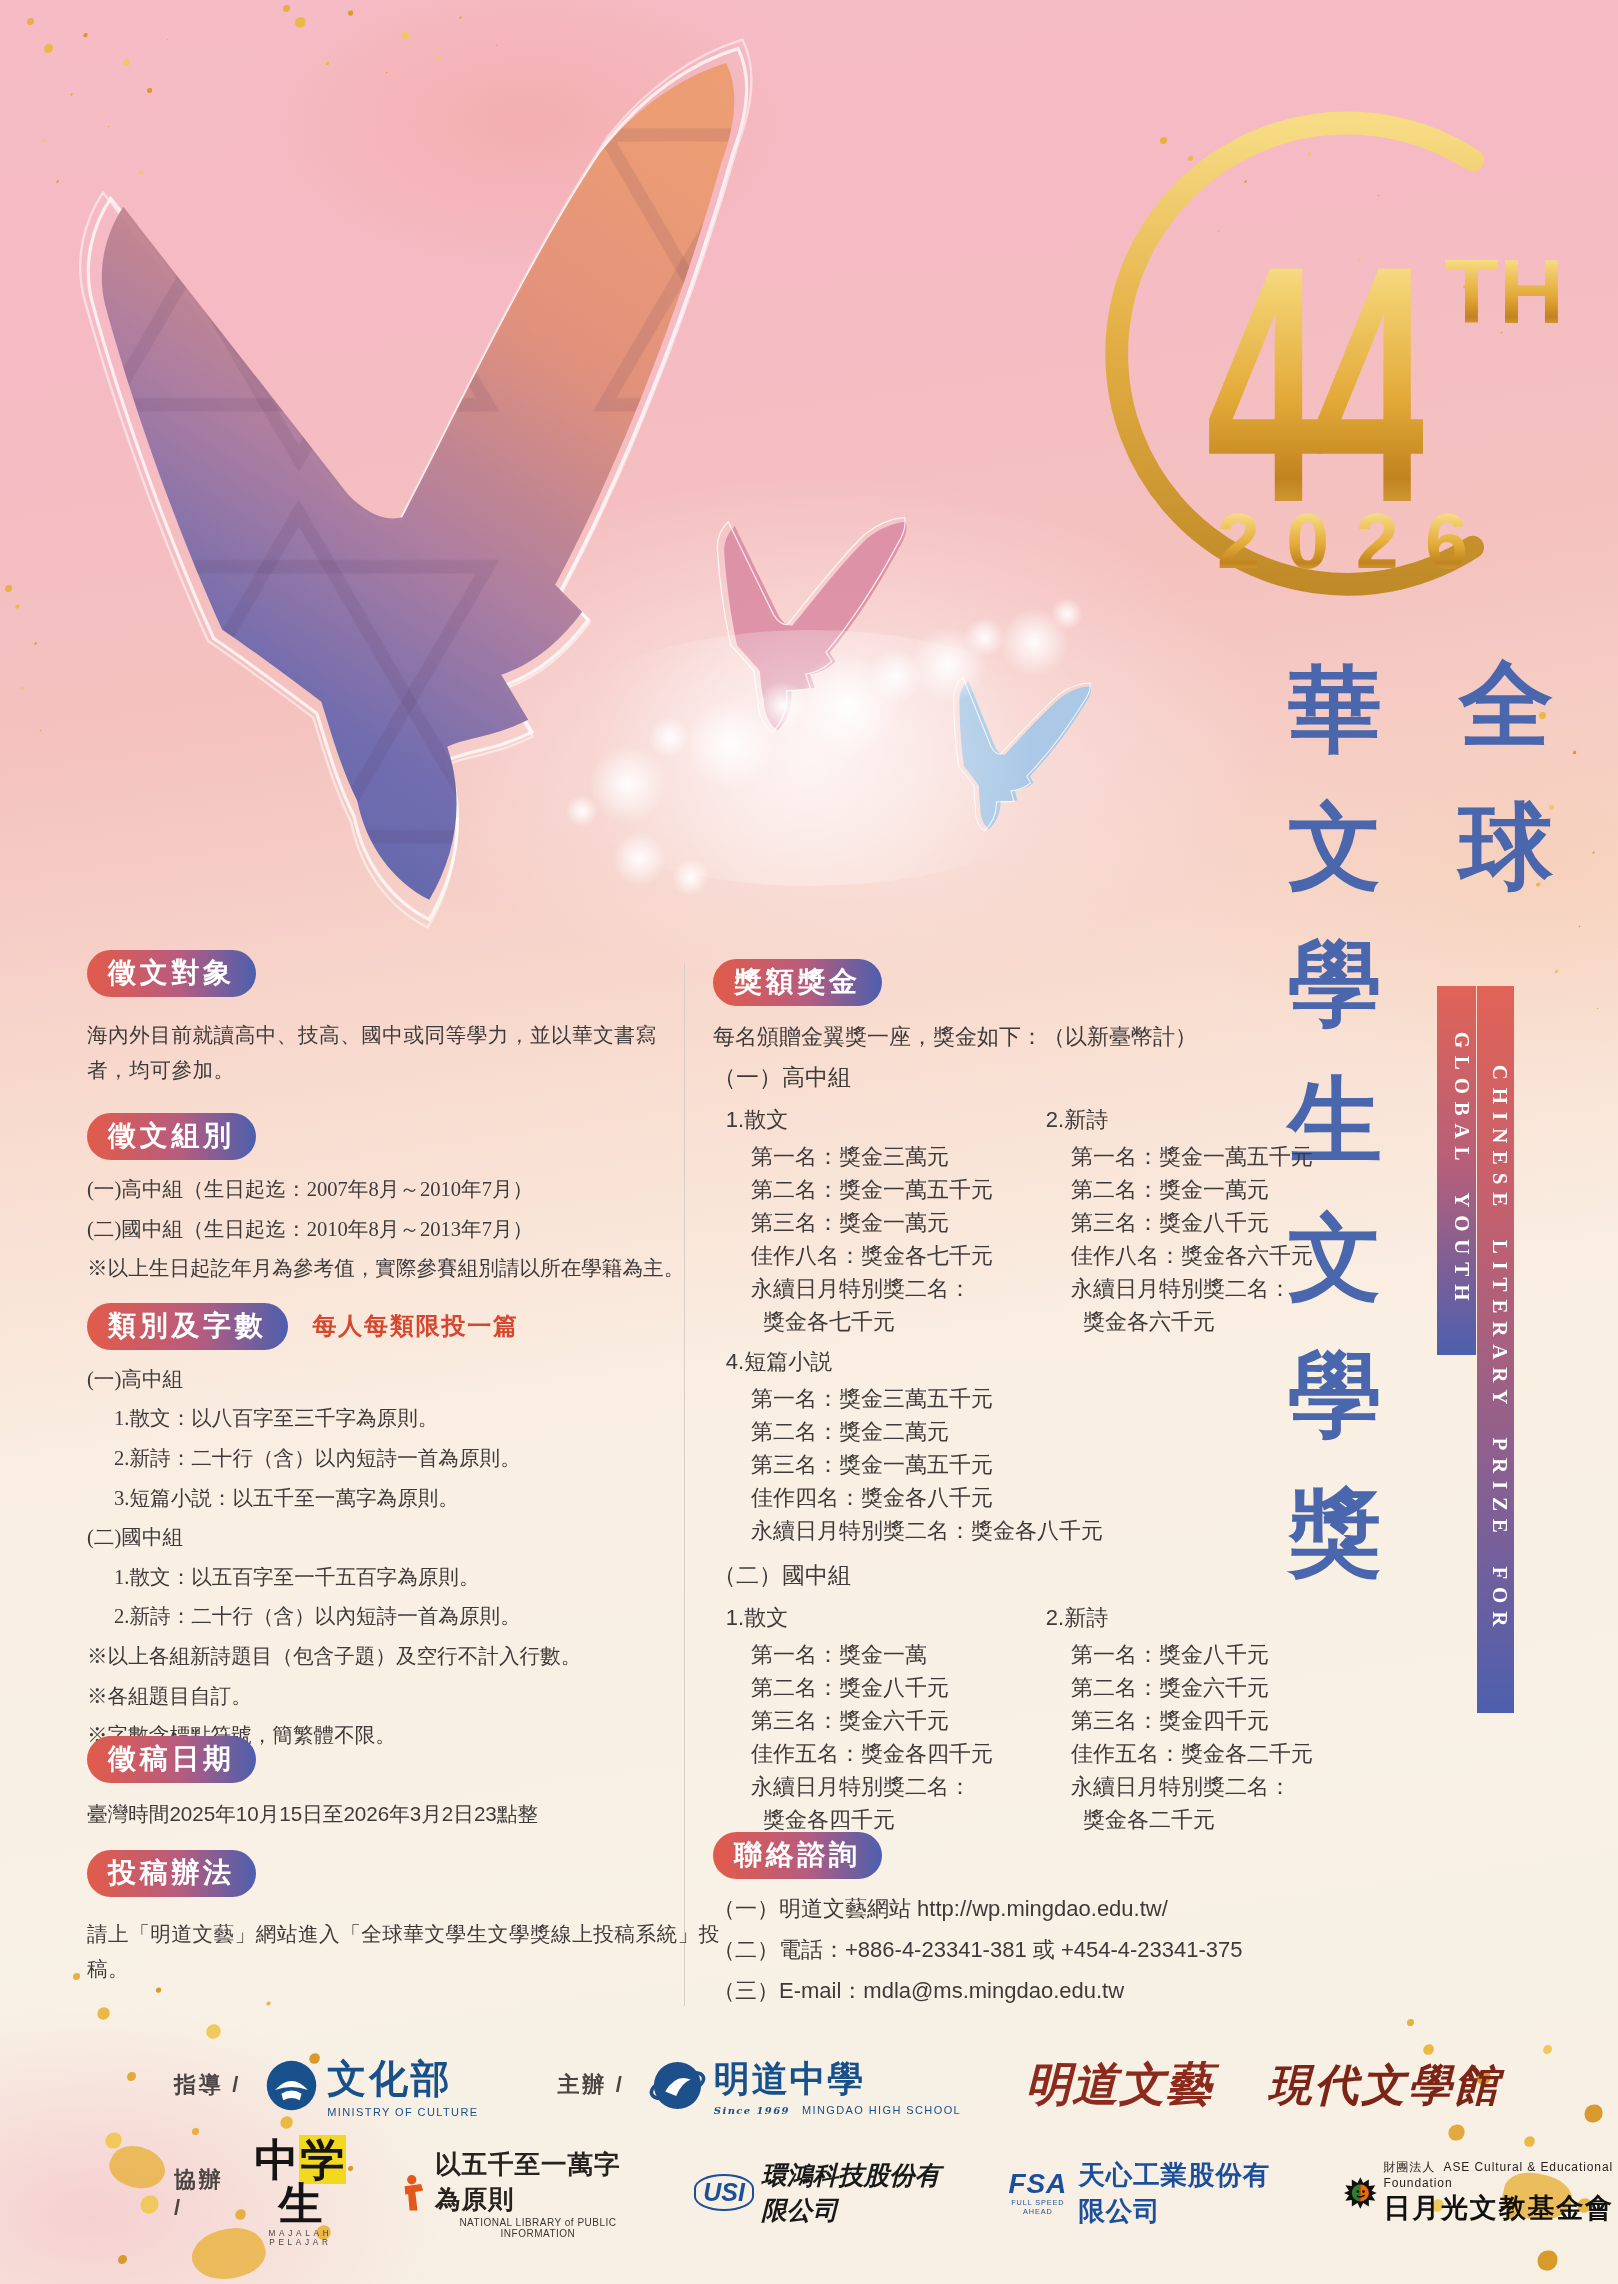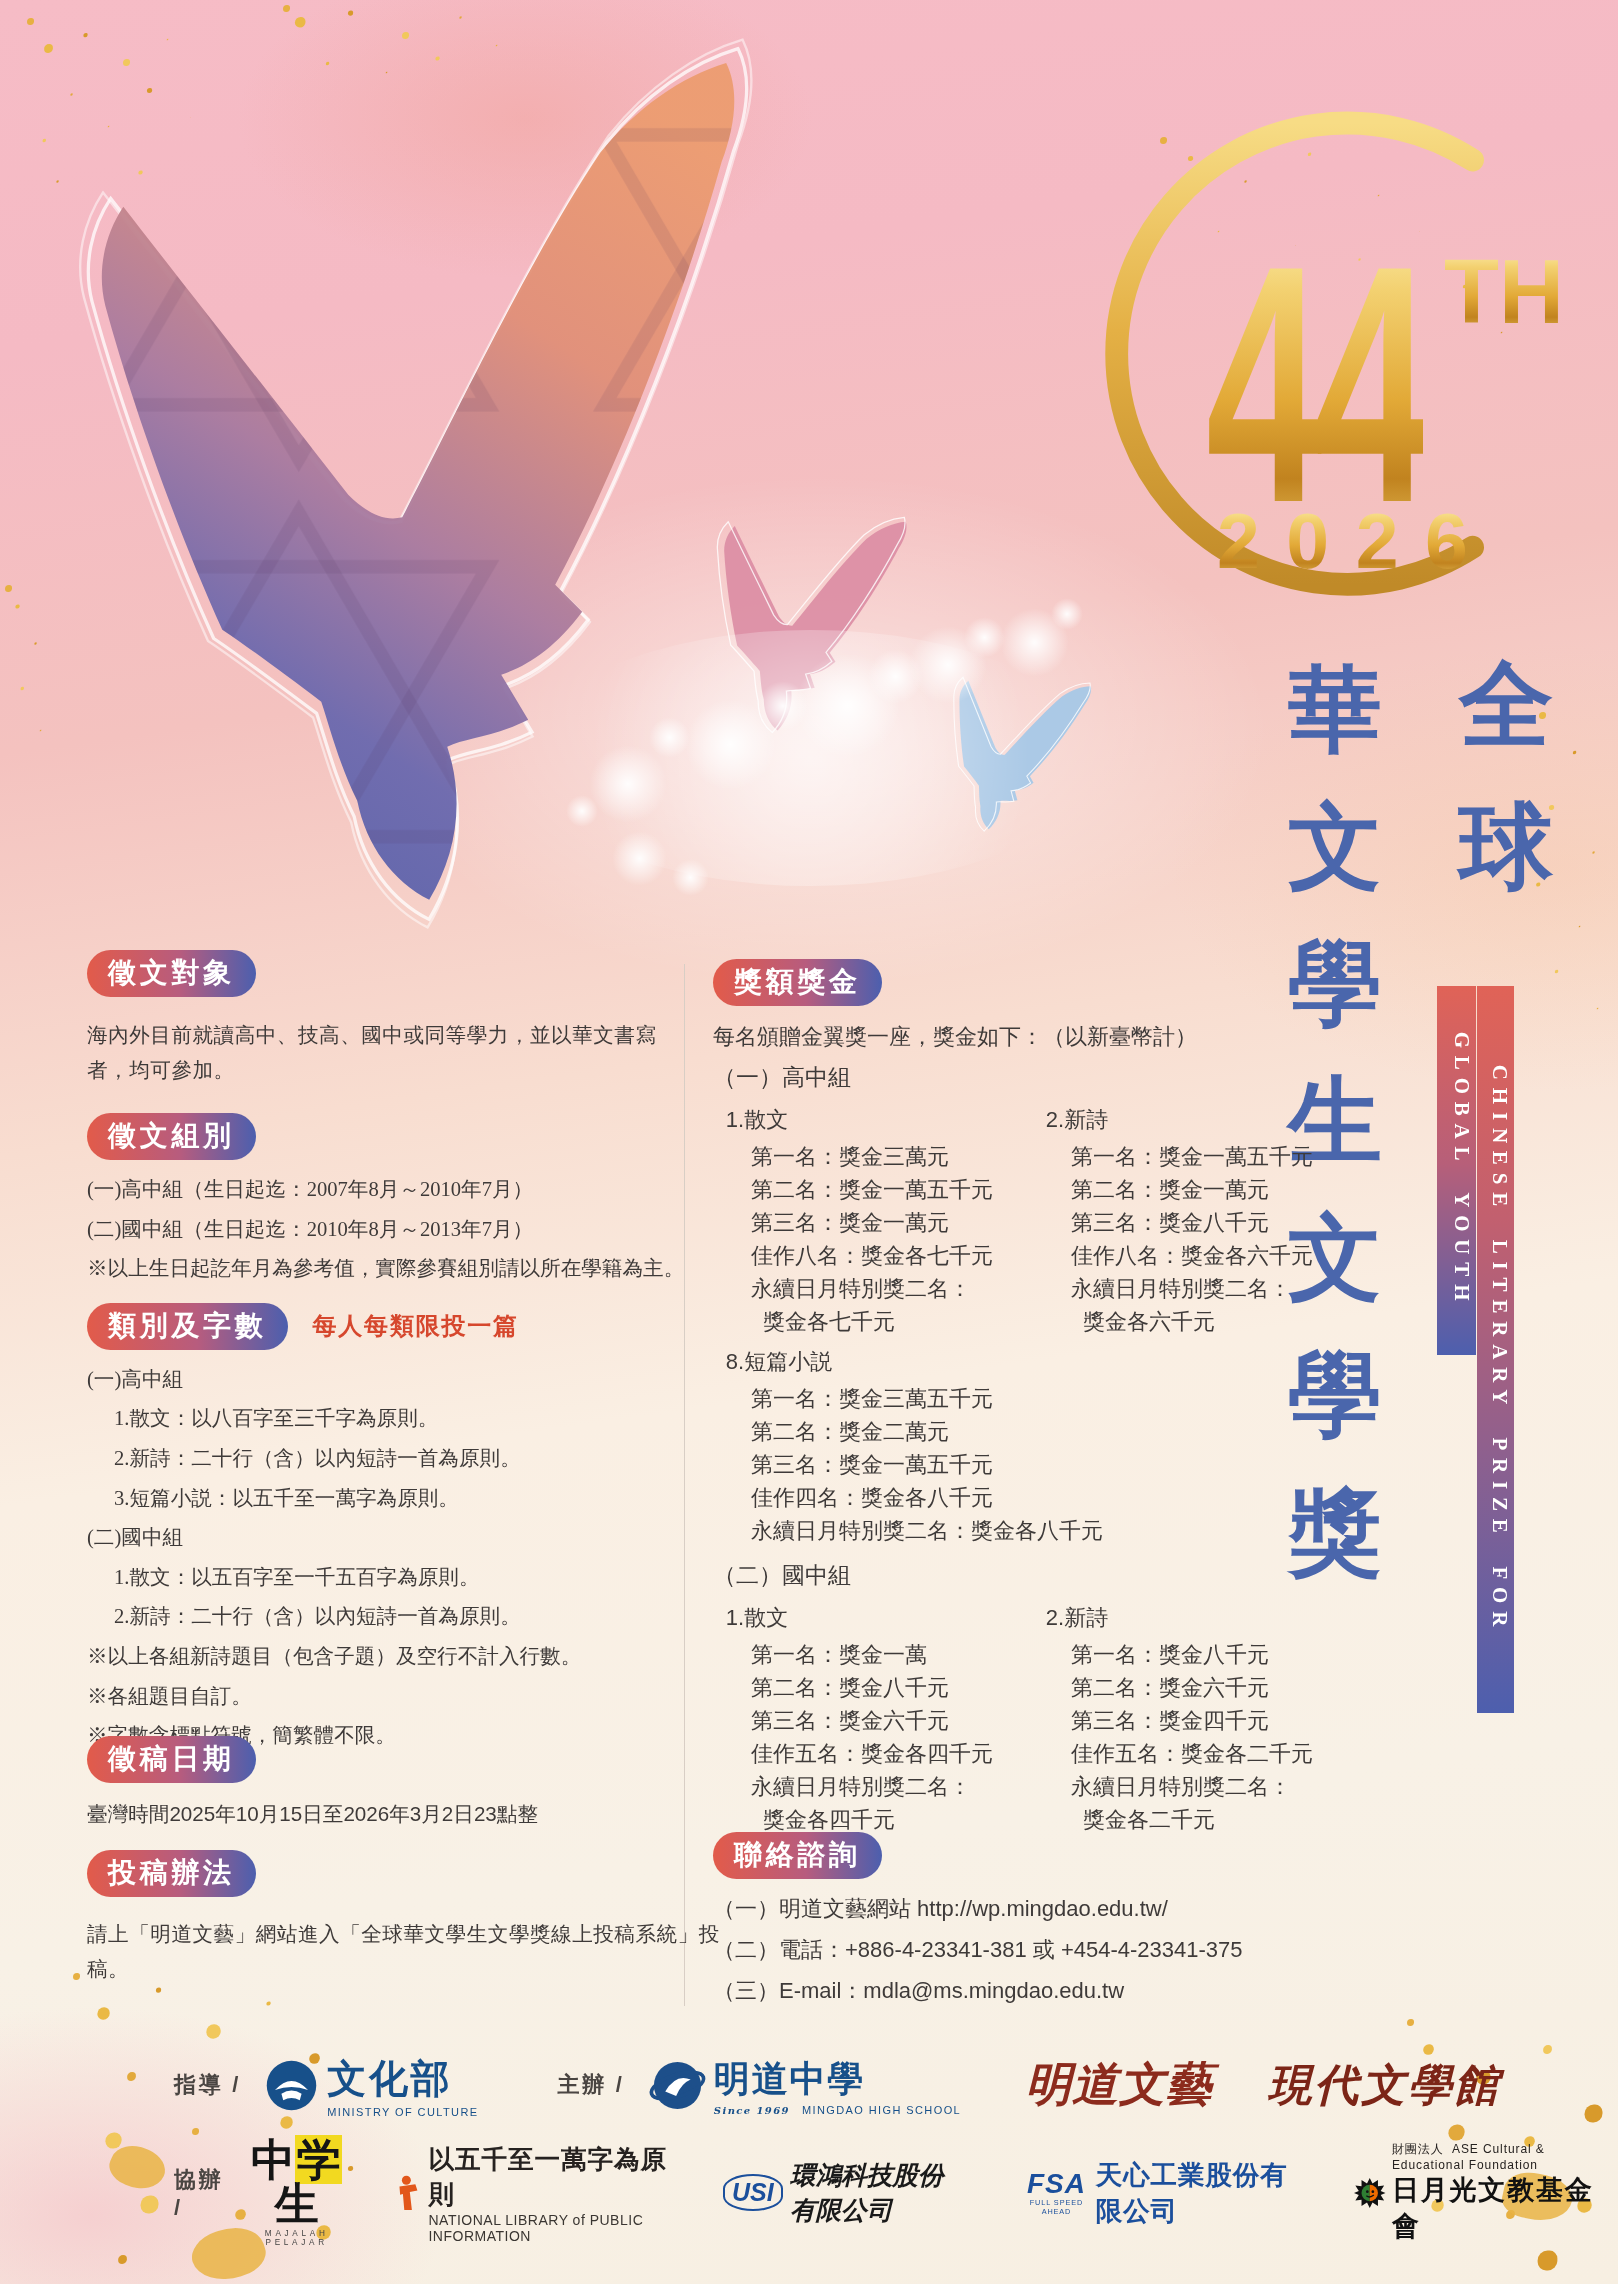--- a/index.html
+++ b/index.html
@@ -257,21 +257,21 @@
         <div class="aw-cat">2.新詩</div>
         <div class="aw-row">第一名：獎金一萬五千元</div>
         <div class="aw-row">第二名：獎金一萬元</div>
         <div class="aw-row">第三名：獎金八千元</div>
         <div class="aw-row">佳作八名：獎金各六千元</div>
         <div class="aw-row">永續日月特別獎二名：</div>
         <div class="aw-row wrap2">獎金各六千元</div>
       </div>
     </div>
     <div>
-      <div class="aw-cat" style="margin-top:14.6px;">8.短篇小説</div>
+      <div class="aw-cat" style="margin-top:14.6px;">4.短篇小説</div>
       <div class="aw-row">第一名：獎金三萬五千元</div>
       <div class="aw-row">第二名：獎金二萬元</div>
       <div class="aw-row">第三名：獎金一萬五千元</div>
       <div class="aw-row">佳作四名：獎金各八千元</div>
       <div class="aw-row">永續日月特別獎二名：獎金各八千元</div>
     </div>
 
     <div class="aw-group" style="margin-top:17.4px;">（二）國中組</div>
     <div class="aw-grid">
       <div>
@@ -344,21 +344,21 @@
       </div>
       <div style="font-size:8.2px;letter-spacing:3.7px;color:#444;margin-top:2.7px;">MAJALAH PELAJAR</div>
     </div>
     <div style="display:flex;align-items:center;gap:6.4px;margin-left:27px;">
       <svg width="35" height="50" viewBox="0 0 76 110">
         <circle cx="30" cy="18" r="13" fill="#e2571b"></circle>
         <path d="M10 36 L56 30 L62 48 L40 52 L46 104 L24 104 L20 58 L12 60 Z" fill="#e2571b"></path>
       </svg>
       <div>
         <div style="font-size:25.6px;font-weight:bold;color:#262220;letter-spacing:0.9px;">以五千至一萬字為原則</div>
-        <div style="font-size:14px;color:#3a3632;letter-spacing:0.5px;">NATIONAL LIBRARY of PUBLIC INFORMATION</div>
+        <div style="font-size:10px;color:#3a3632;letter-spacing:0.5px;text-align:center;">NATIONAL LIBRARY of PUBLIC INFORMATION</div>
       </div>
     </div>
     <div style="display:flex;align-items:center;gap:7px;margin-left:32px;">
       <span style="font-size:25px;font-weight:bold;font-style:italic;color:#1b4f9c;border:2.3px solid #1b4f9c;border-radius:50%/40%;padding:1.8px 7.3px;">USI</span>
       <span class="cal" style="font-size:25.6px;color:#1a1a1a;">環鴻科技股份有限公司</span>
     </div>
     <div style="display:flex;align-items:center;gap:7.3px;margin-left:37px;">
       <div style="text-align:center;">
         <div style="font-size:28px;font-weight:bold;font-style:italic;color:#1b4f9c;line-height:1;letter-spacing:0.9px;">FSA</div>
         <div style="font-size:7.3px;color:#1b4f9c;letter-spacing:0.9px;">FULL SPEED AHEAD</div>

